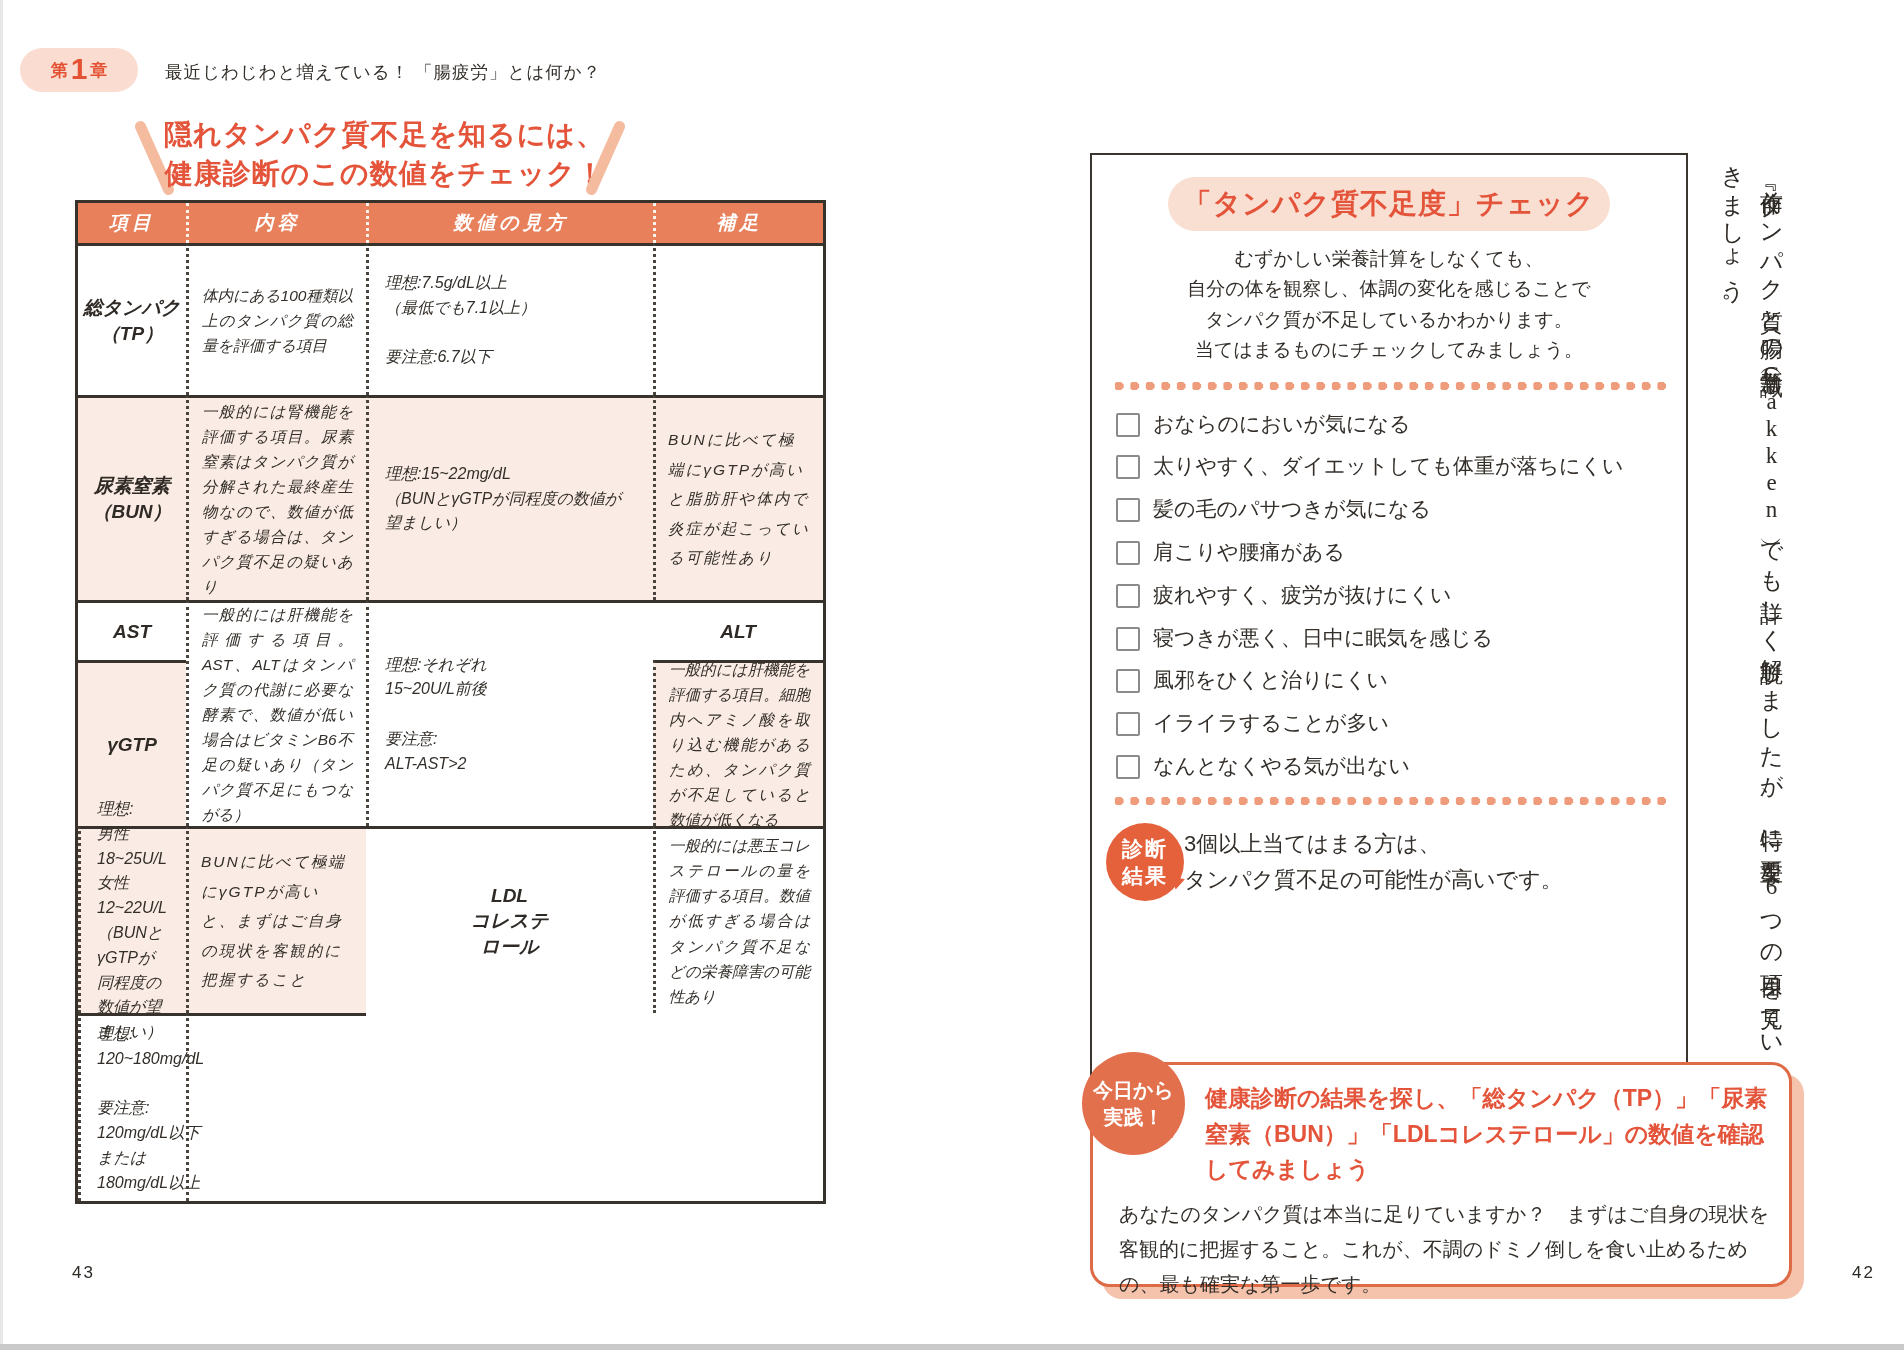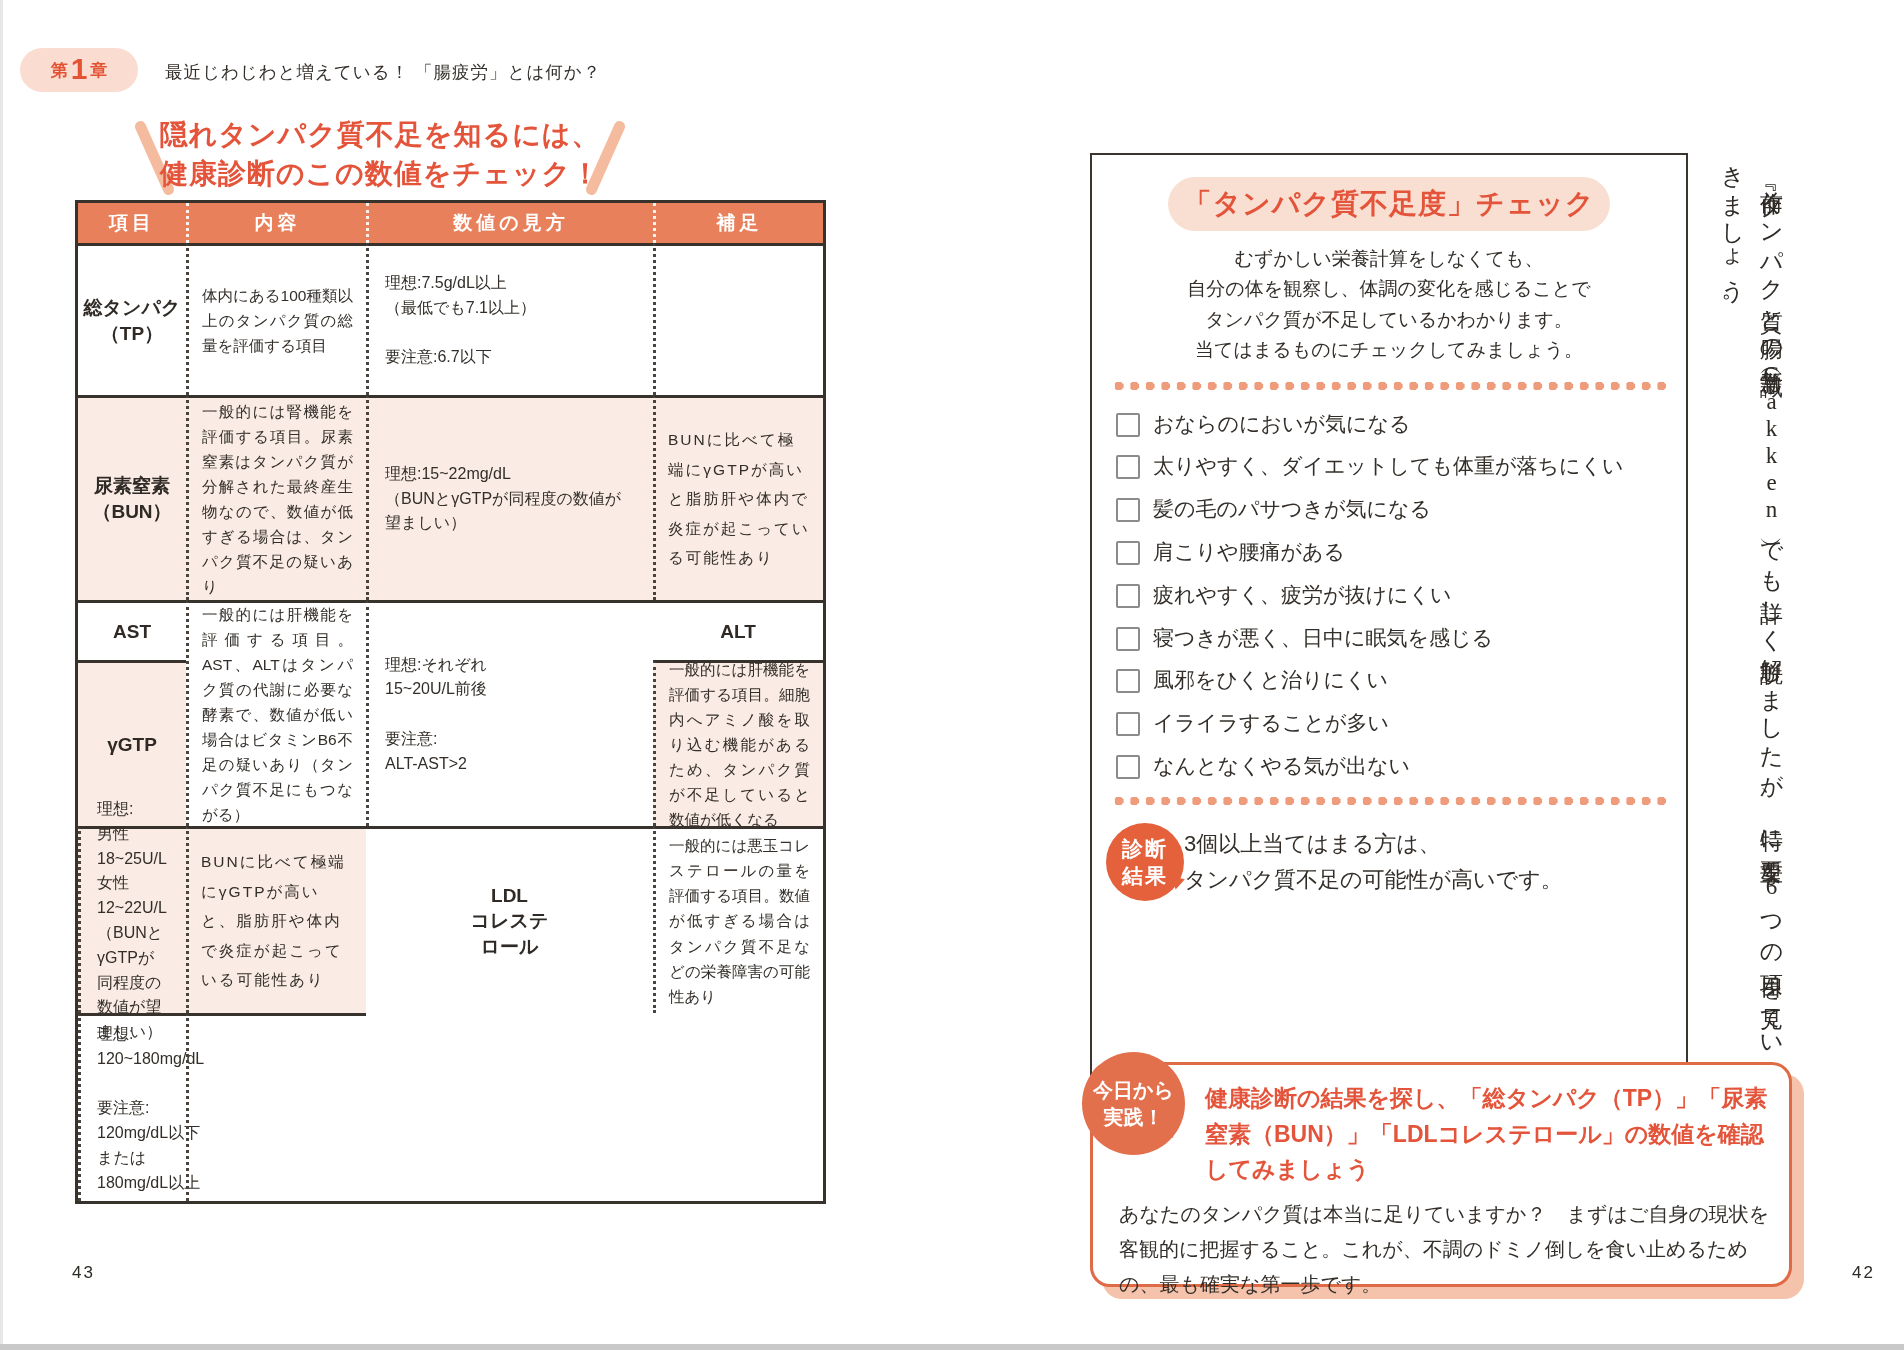--- a/index.html
+++ b/index.html
@@ -20,33 +20,33 @@
     position:absolute;left:20px;top:48px;width:118px;height:44px;
     background:#FADDD0;border-radius:0 22px 22px 0;border-top-left-radius:22px;border-bottom-left-radius:22px;
     display:flex;align-items:center;justify-content:center;gap:3px;color:#E45234;
   }
   .chapter-badge .sm{font-size:17px;font-weight:700;}
   .chapter-badge .num{font-size:30px;font-weight:800;line-height:1;position:relative;top:-1px;}
   .chapter-title{position:absolute;left:165px;top:60px;font-size:17.5px;font-weight:500;letter-spacing:1px;color:#332E29;}
 
   
   .lp-title{
-    position:absolute;left:155px;top:116px;width:450px;text-align:center;
+    position:absolute;left:155px;top:116px;width:450px;text-align:right;
     font-size:28px;font-weight:800;color:#E4543A;line-height:1.38;letter-spacing:1px;
   }
   .slash{position:absolute;width:11px;height:80px;border-radius:6px;background:#F4BB9F;}
   .slash-left{left:149px;top:118px;transform:rotate(-24deg);}
   .slash-right{left:600px;top:118px;transform:rotate(24deg);}
 
   
   .htable{
     position:absolute;left:75px;top:200px;width:745px;
     display:grid;grid-template-columns:108px 180px 287px 170px;
     grid-template-rows:40px 152px 205px 60px 166px 187px 188px;
-    border:3px solid #38322C;background:#fff;box-sizing:content-box;
+    border:3px solid #38322C;background:#fff;box-sizing:content-box;font-style:italic;
   }
   .cell{box-sizing:border-box;display:flex;align-items:center;justify-content:center;}
   .cell.coldiv{border-left:3px dotted #4a443e;}
   .hcell{background:#E8805C;color:#fff;font-weight:700;font-size:19px;letter-spacing:4px;}
   .hcell.coldiv{border-left:3px dotted rgba(255,255,255,.9);}
   .rowdiv{border-top:3px solid #38322C;}
   .peach{background:#FAECE5;}
   .item-cell{font-weight:800;font-size:19px;text-align:center;line-height:1.35;color:#2F2A25;}
   .desc-cell{font-size:15.5px;line-height:1.62;text-align:justify;padding:12px 13px;align-items:center;color:#332E29;}
   .val-cell{font-size:16px;line-height:1.55;padding:10px 16px;justify-content:flex-start;text-align:left;color:#332E29;}
@@ -162,21 +162,21 @@
 要注意:
 ALT-AST&gt;2</div>
     <div class="cell item-cell rowdiv">ALT</div>
 
     <div class="cell item-cell rowdiv peach">γGTP</div>
     <div class="cell desc-cell rowdiv coldiv peach">一般的には肝機能を評価する項目。細胞内へアミノ酸を取り込む機能があるため、タンパク質が不足していると数値が低くなる</div>
     <div class="cell val-cell rowdiv coldiv peach pre">理想:
 男性18~25U/L
 女性12~22U/L
 （BUNとγGTPが同程度の数値が望ましい）</div>
-    <div class="cell note-cell rowdiv coldiv peach pre">BUNに比べて極端にγGTPが高いと、脂肪肝や体内で炎症が起こっている可能性あり</div>
+    <div class="cell note-cell rowdiv coldiv peach pre">BUNに比べて極端にγGTPが高いと、まずはご自身の現状を客観的に把握すること</div>
 
     <div class="cell item-cell rowdiv pre">LDL
 コレステ
 ロール</div>
     <div class="cell desc-cell rowdiv coldiv">一般的には悪玉コレステロールの量を評価する項目。数値が低すぎる場合はタンパク質不足などの栄養障害の可能性あり</div>
     <div class="cell val-cell rowdiv coldiv pre">理想:
 120~180mg/dL
 
 要注意:
 120mg/dL以下

